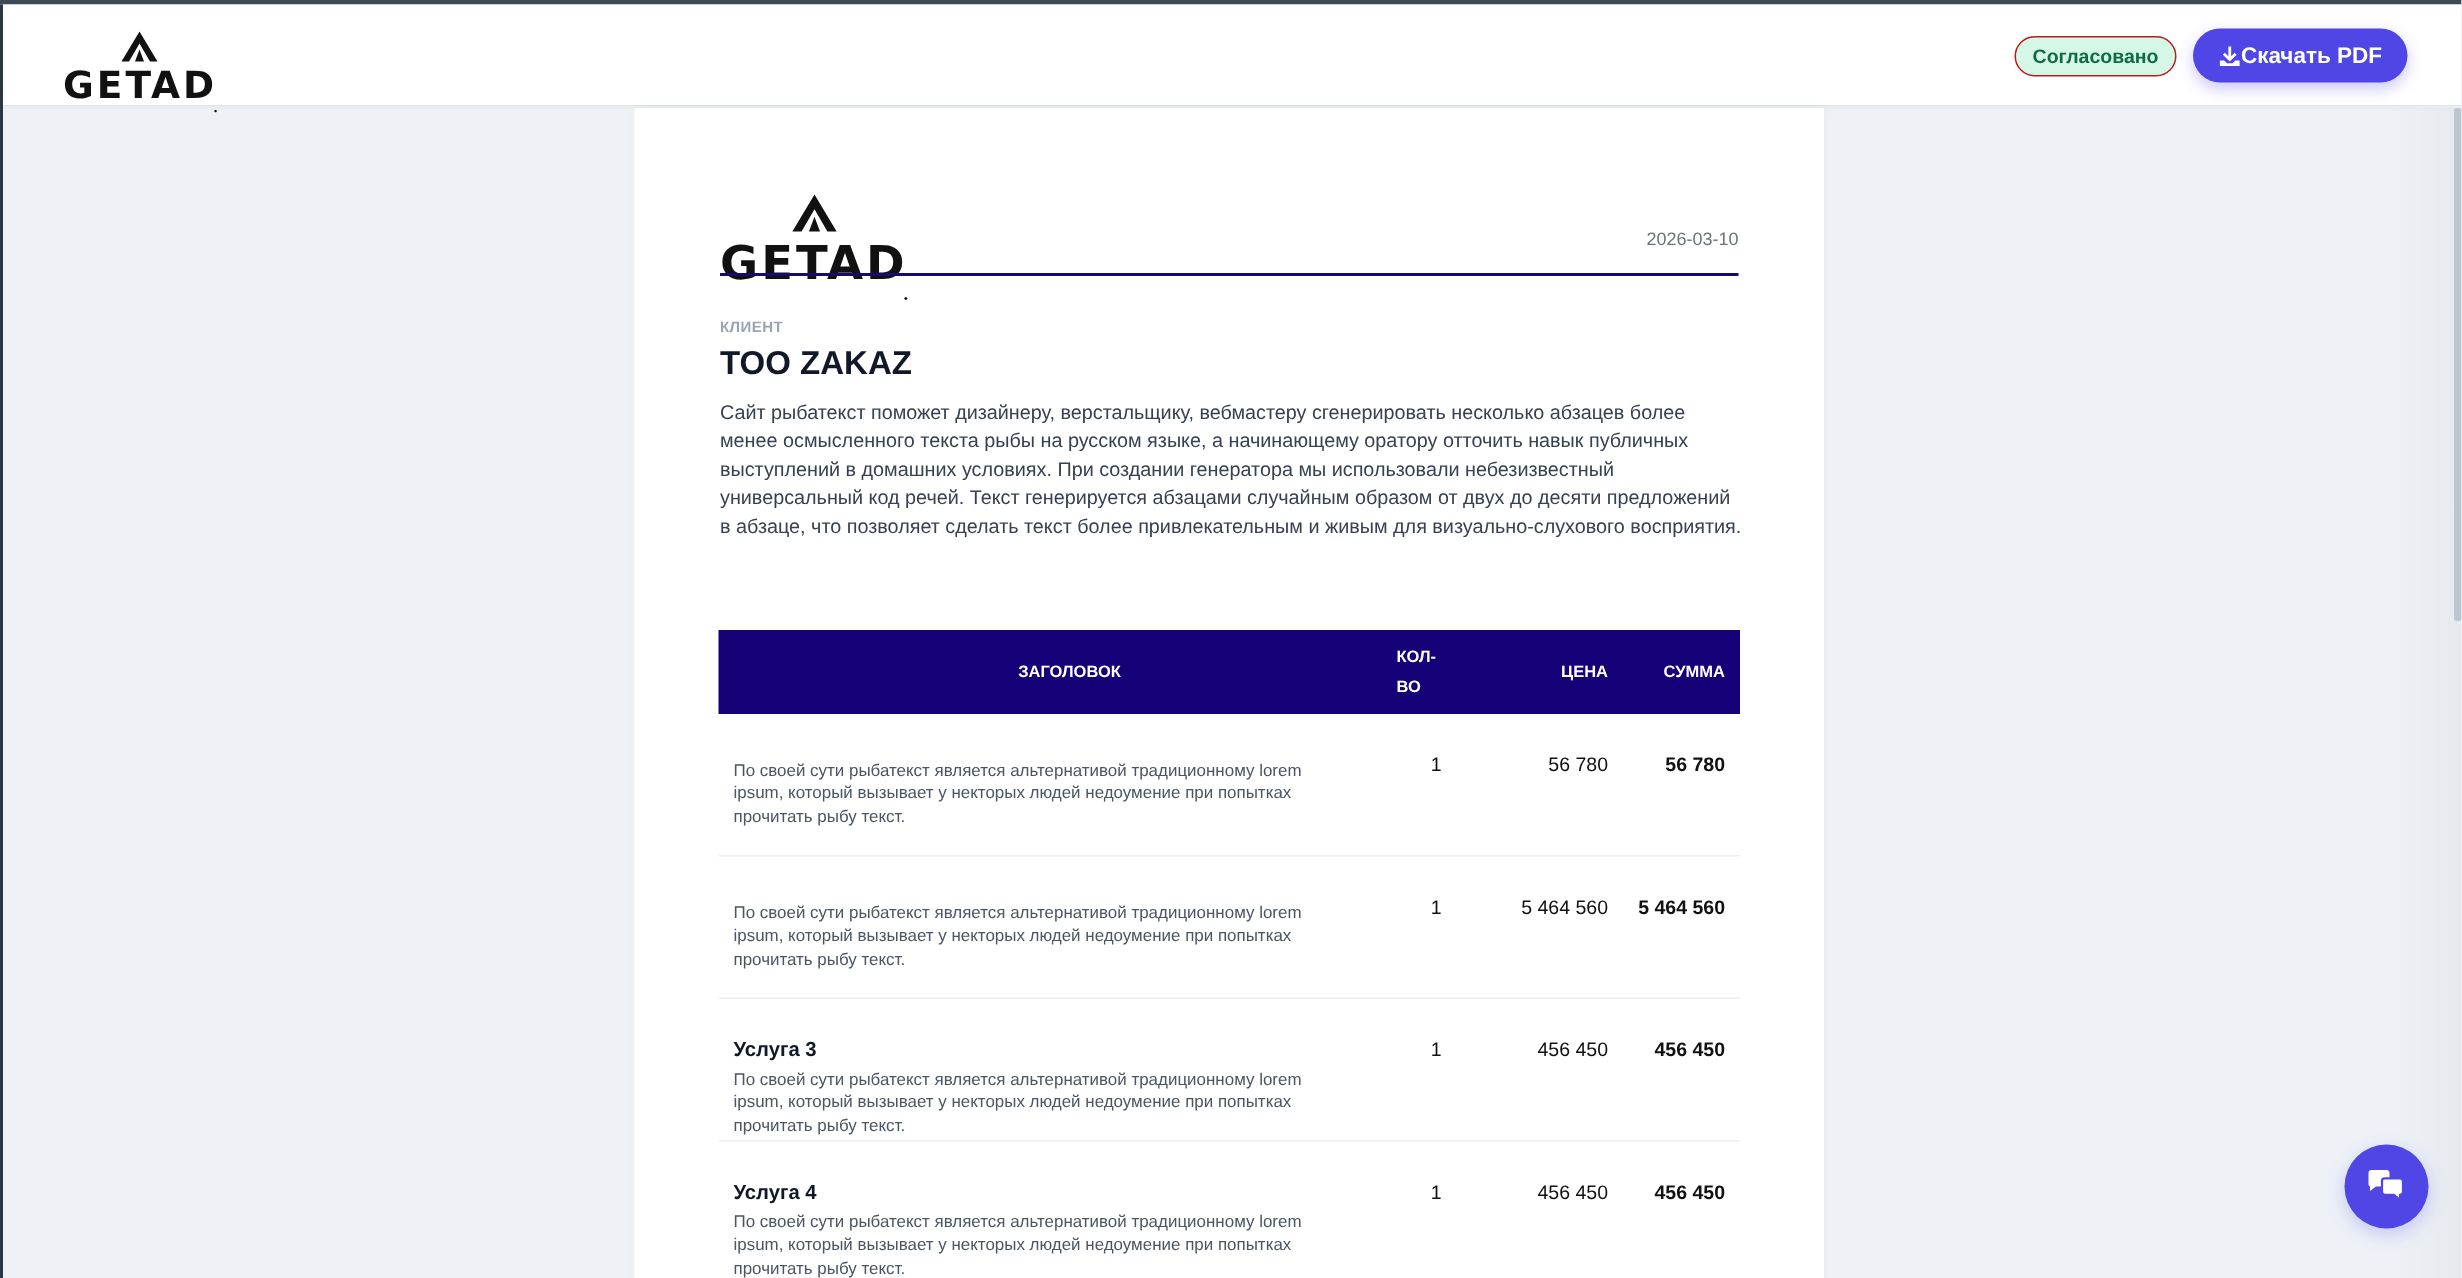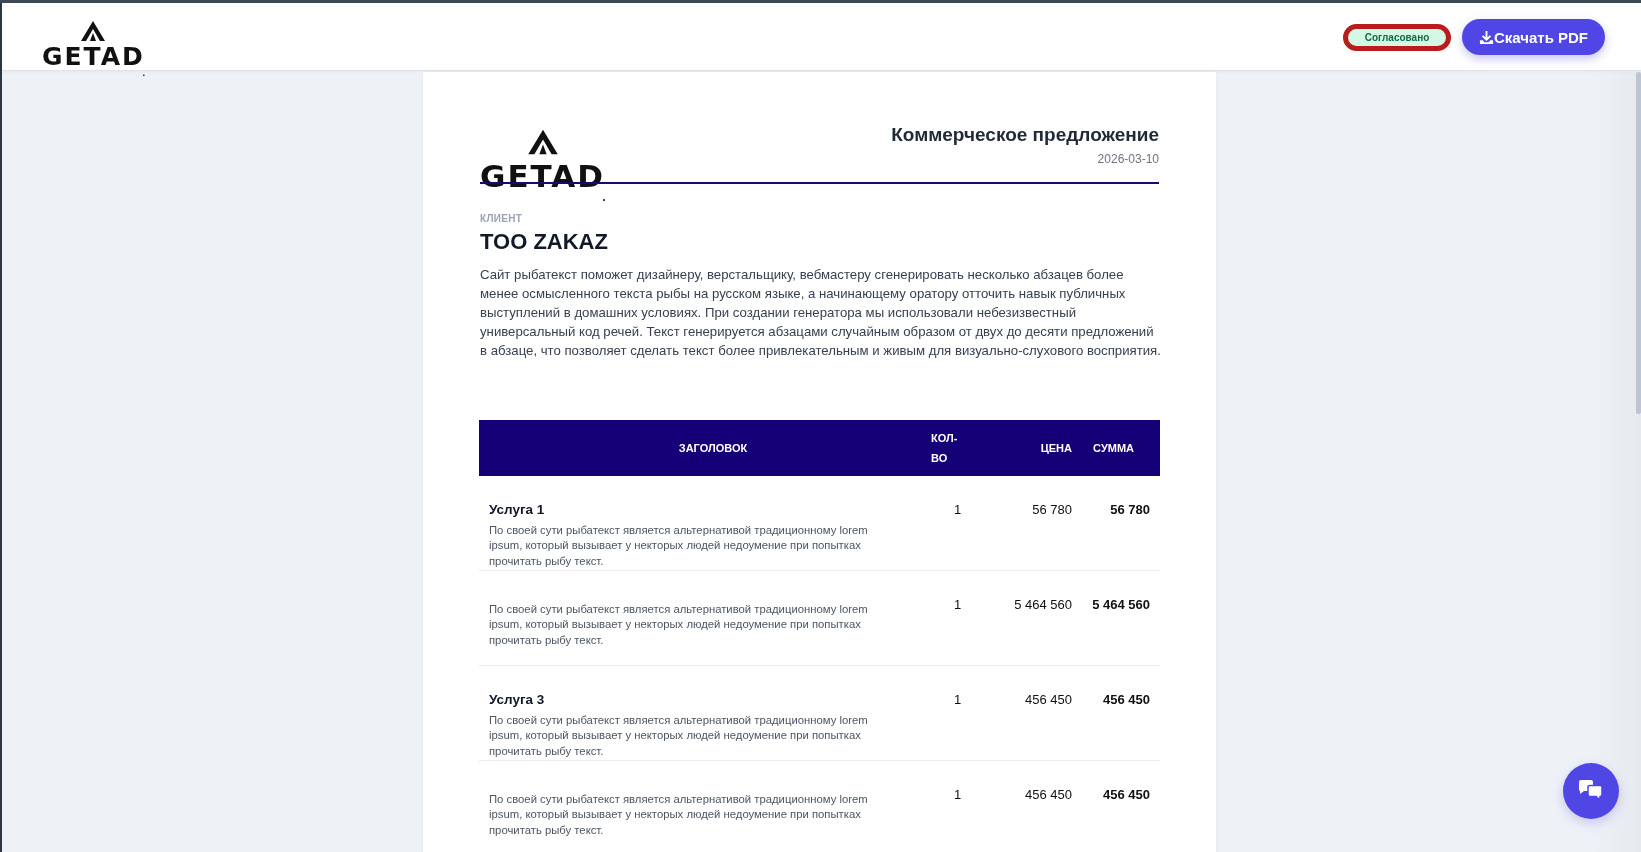--- a/index.html
+++ b/index.html
@@ -23,22 +23,22 @@
   .logo .word { font-family: "DejaVu Sans", sans-serif; font-weight: bold; color: #111; }
   .logo .dot { font-size: 6px; color: #111; font-weight: bold; align-self: flex-end; }
   .header-logo { position: absolute; left: 40px; top: 17px; height: 34px; }
   .header-logo .mark svg { width: 26px; height: 22px; display: block; }
   .header-logo .sep { width: 1px; height: 32px; margin: 0 6px 0 5px; }
   .header-logo .word { font-size: 25px; letter-spacing: 2px; line-height: 30px; }
   .header-logo .dot { margin-bottom: 8px; margin-left: 1px; }
 
   .badge {
     position: absolute; left: 1341px; top: 21px; width: 108px; height: 27px;
-    background: #d4f7e6; border: 5px solid #b91c1c; border-radius: 14px;
-    color: #0f6b43; font-size: 10px; font-weight: bold;
+    background: #d4f7e6; border: 1px solid #b91c1c; border-radius: 14px;
+    color: #0f6b43; font-size: 13px; font-weight: bold;
     display: flex; align-items: center; justify-content: center;
   }
   .pdf-btn {
     position: absolute; left: 1460px; top: 16px; width: 143px; height: 36px;
     background: #4f46e5; border-radius: 18px; color: #fff;
     font-size: 15px; font-weight: bold; border: none;
     display: flex; align-items: center; justify-content: center; gap: 0;
     box-shadow: 0 4px 10px rgba(79,70,229,0.3);
     font-family: "Liberation Sans", sans-serif;
   }
@@ -74,21 +74,21 @@
 
   .table { position: absolute; left: 56px; top: 348px; width: 681px; }
   .thead {
     height: 56px; background: #160078; color: #fff;
     display: grid; grid-template-columns: 452px 53px 96px 80px;
     align-items: center; font-size: 11px; font-weight: bold;
   }
   .thead .c-title { text-align: center; padding-left: 16px; }
   .thead .c-qty { text-align: left; line-height: 20px; }
   .thead .c-price { text-align: right; padding-right: 8px; }
-  .thead .c-sum { text-align: right; padding-right: 26px; }
+  .thead .c-sum { text-align: right; padding-right: 10px; }
   .trow {
     height: 95px; border-bottom: 1px solid #eceef1;
     display: grid; grid-template-columns: 452px 53px 96px 80px;
     padding-top: 26px;
   }
   .trow .c-title { padding-left: 10px; }
   .trow .item-name { font-size: 13.5px; font-weight: bold; color: #111827; display: block; line-height: 16px; }
   .trow .item-desc { font-size: 11.3px; color: #4b5563; line-height: 15.3px; display: block; margin-top: 5px; width: 400px; }
   .trow .c-qty { text-align: center; font-size: 13px; color: #111; line-height: 16px; }
   .trow .c-price { text-align: right; padding-right: 8px; font-size: 13px; color: #111; line-height: 16px; }
@@ -144,21 +144,20 @@
           <path d="M13 1 L25 21 L20 21 L13 9 L6 21 L1 21 Z" fill="#111"></path>
           <path d="M13 11 L18 21 L15 21 L13 17 L11 21 L8 21 Z" fill="#fff"></path>
           <path d="M13 13 L16 21 L10 21 Z" fill="#111"></path>
         </svg>
     </span>
     <span class="sep"></span>
     <span class="word">GETAD</span>
     <span class="dot">•</span>
   </div>
 
-  <div class="doc-title">Коммерческое предложение</div>
   <div class="doc-date">2026-03-10</div>
   <div class="doc-divider"></div>
 
   <div class="client-label">КЛИЕНТ</div>
   <div class="client-name">TOO ZAKAZ</div>
 
   <p class="intro">Сайт рыбатекст поможет дизайнеру, верстальщику, вебмастеру сгенерировать несколько абзацев более менее осмысленного текста рыбы на русском языке, а начинающему оратору отточить навык публичных выступлений в домашних условиях. При создании генератора мы использовали небезизвестный универсальный код речей. Текст генерируется абзацами случайным образом от двух до десяти предложений в абзаце, что позволяет сделать текст более привлекательным и живым для визуально-слухового восприятия.</p>
 
   <div class="table">
     <div class="thead">
@@ -166,21 +165,20 @@
       <div class="c-qty">
         <span>КОЛ-</span><br>
         <span>ВО</span>
       </div>
       <div class="c-price">ЦЕНА</div>
       <div class="c-sum">СУММА</div>
     </div>
 
     <div class="trow">
       <div class="c-title">
-        <span class="item-name">Услуга 1</span>
         <span class="item-desc">По своей сути рыбатекст является альтернативой традиционному lorem ipsum, который вызывает у некторых людей недоумение при попытках прочитать рыбу текст.</span>
       </div>
       <div class="c-qty">1</div>
       <div class="c-price">56 780</div>
       <div class="c-sum">56 780</div>
     </div>
 
     <div class="trow">
       <div class="c-title">
         <span class="item-desc">По своей сути рыбатекст является альтернативой традиционному lorem ipsum, который вызывает у некторых людей недоумение при попытках прочитать рыбу текст.</span>
@@ -195,20 +193,21 @@
         <span class="item-name">Услуга 3</span>
         <span class="item-desc">По своей сути рыбатекст является альтернативой традиционному lorem ipsum, который вызывает у некторых людей недоумение при попытках прочитать рыбу текст.</span>
       </div>
       <div class="c-qty">1</div>
       <div class="c-price">456 450</div>
       <div class="c-sum">456 450</div>
     </div>
 
     <div class="trow">
       <div class="c-title">
+        <span class="item-name">Услуга 4</span>
         <span class="item-desc">По своей сути рыбатекст является альтернативой традиционному lorem ipsum, который вызывает у некторых людей недоумение при попытках прочитать рыбу текст.</span>
       </div>
       <div class="c-qty">1</div>
       <div class="c-price">456 450</div>
       <div class="c-sum">456 450</div>
     </div>
   </div>
 </main>
 
 <div class="scrollbar">

